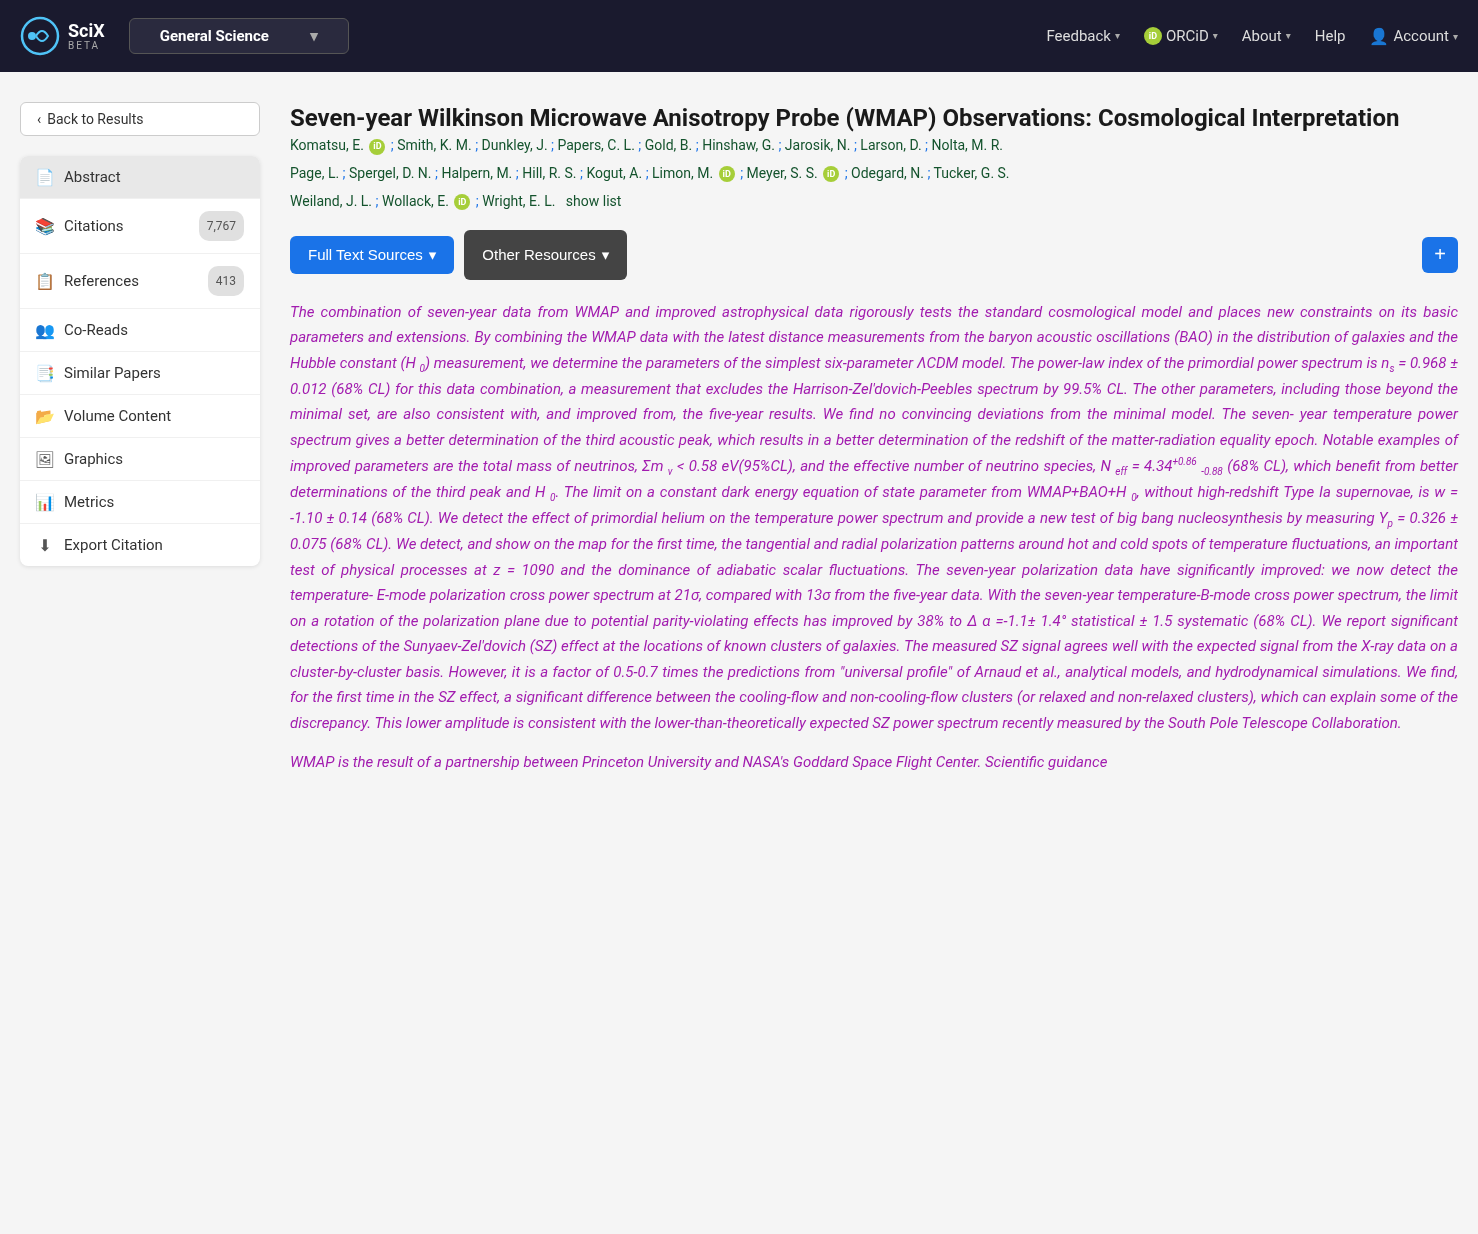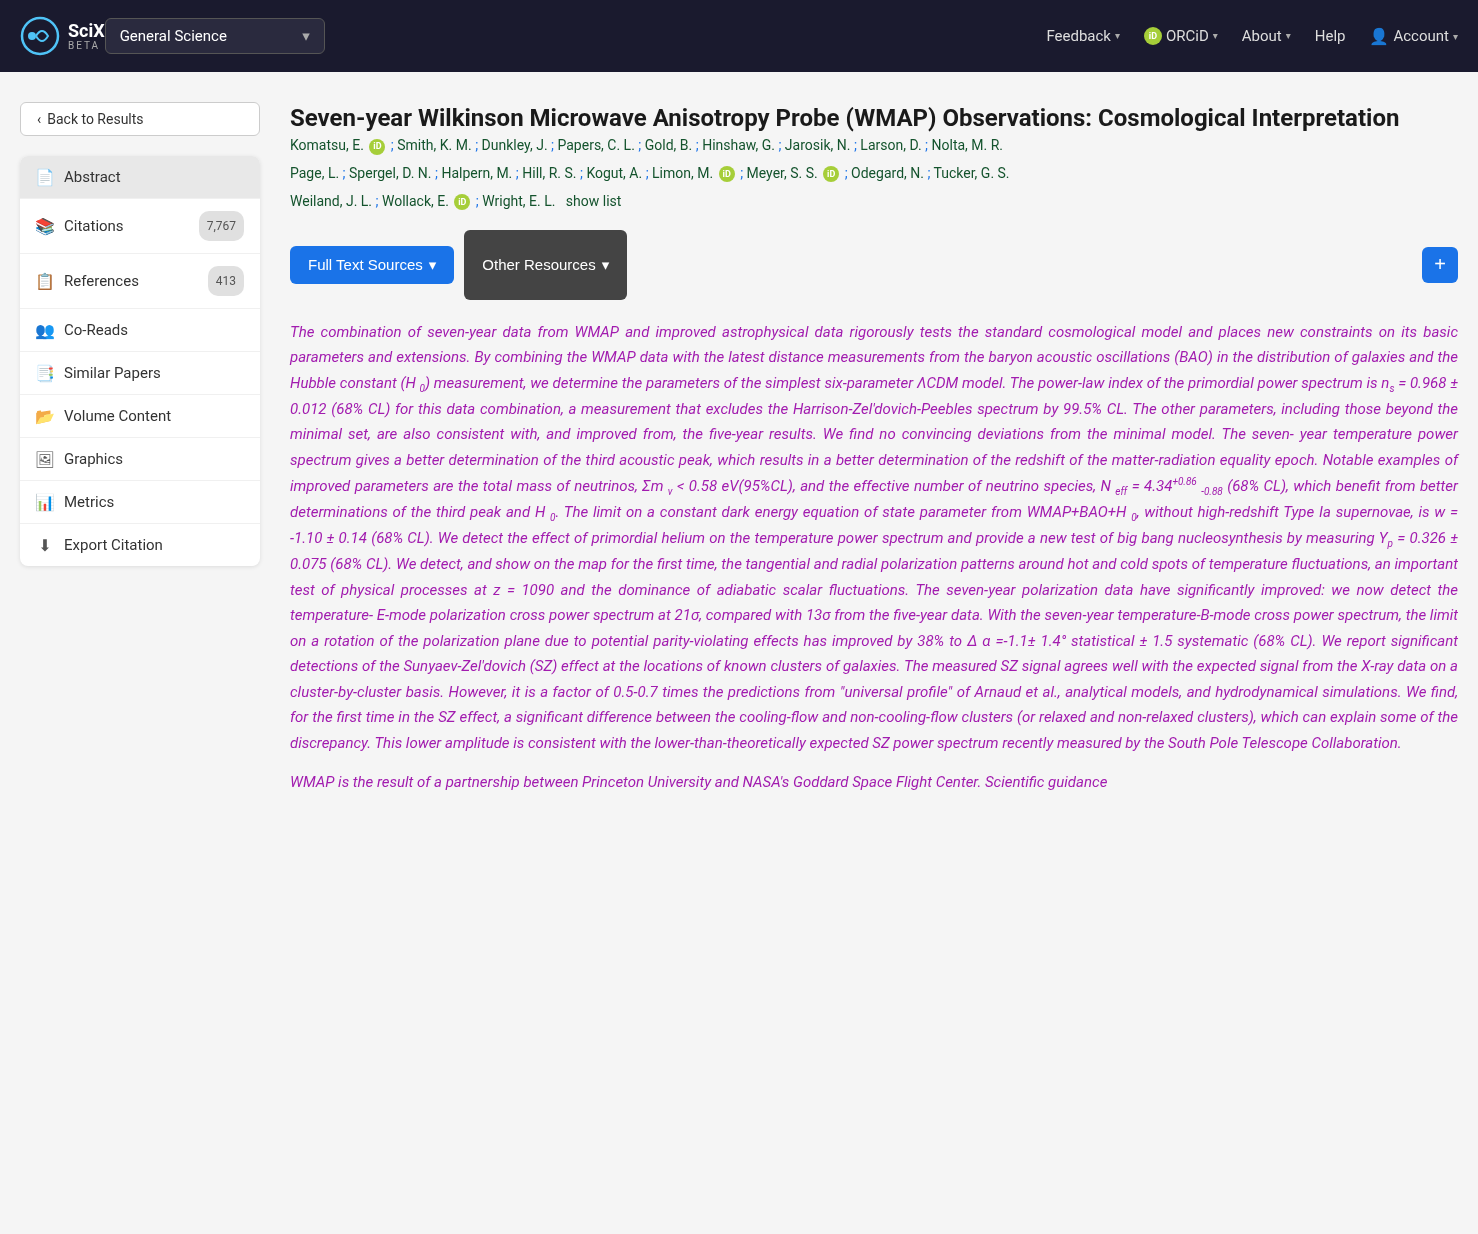--- a/index.html
+++ b/index.html
@@ -5,44 +5,45 @@
     * { box-sizing: border-box; margin: 0; padding: 0; }
     body { font-family: -apple-system, BlinkMacSystemFont, 'Segoe UI', Roboto, sans-serif; background: #f5f5f5; color: #333; }
 
     
     .topnav {
       background: #1a1a2e;
       display: flex;
       align-items: center;
       padding: 0 20px;
       height: 72px;
-      gap: 0;
+      gap: 24px;
     }
     .logo-area {
       display: flex;
       align-items: center;
       gap: 8px;
       text-decoration: none;
     }
     .logo-icon {
       width: 40px;
       height: 40px;
     }
     .subject-select {
       background: #2a2a3e;
       border: 1px solid #555;
       border-radius: 6px;
       color: white;
-      padding: 8px 14px;
+      padding: 8px 30px;
       font-size: 15px;
       display: flex;
       align-items: center;
       gap: 8px;
       cursor: pointer;
       min-width: 220px;
+      font-weight: bold;
     }
     .subject-select-arrow {
       margin-left: auto;
       color: #aaa;
     }
     .nav-spacer { flex: 1; }
     .nav-links {
       display: flex;
       align-items: flex-start;
       gap: 24px;
@@ -184,21 +185,21 @@
       cursor: pointer;
       display: flex;
       align-items: center;
       gap: 6px;
     }
     .btn-other-resources {
       background: #444;
       color: white;
       border: none;
       border-radius: 6px;
-      padding: 26px 18px;
+      padding: 16px 18px;
       font-size: 15px;
       cursor: pointer;
       display: flex;
       align-items: center;
       gap: 6px;
     }
     .btn-add {
       margin-left: auto;
       background: #1a73e8;
       color: white;

